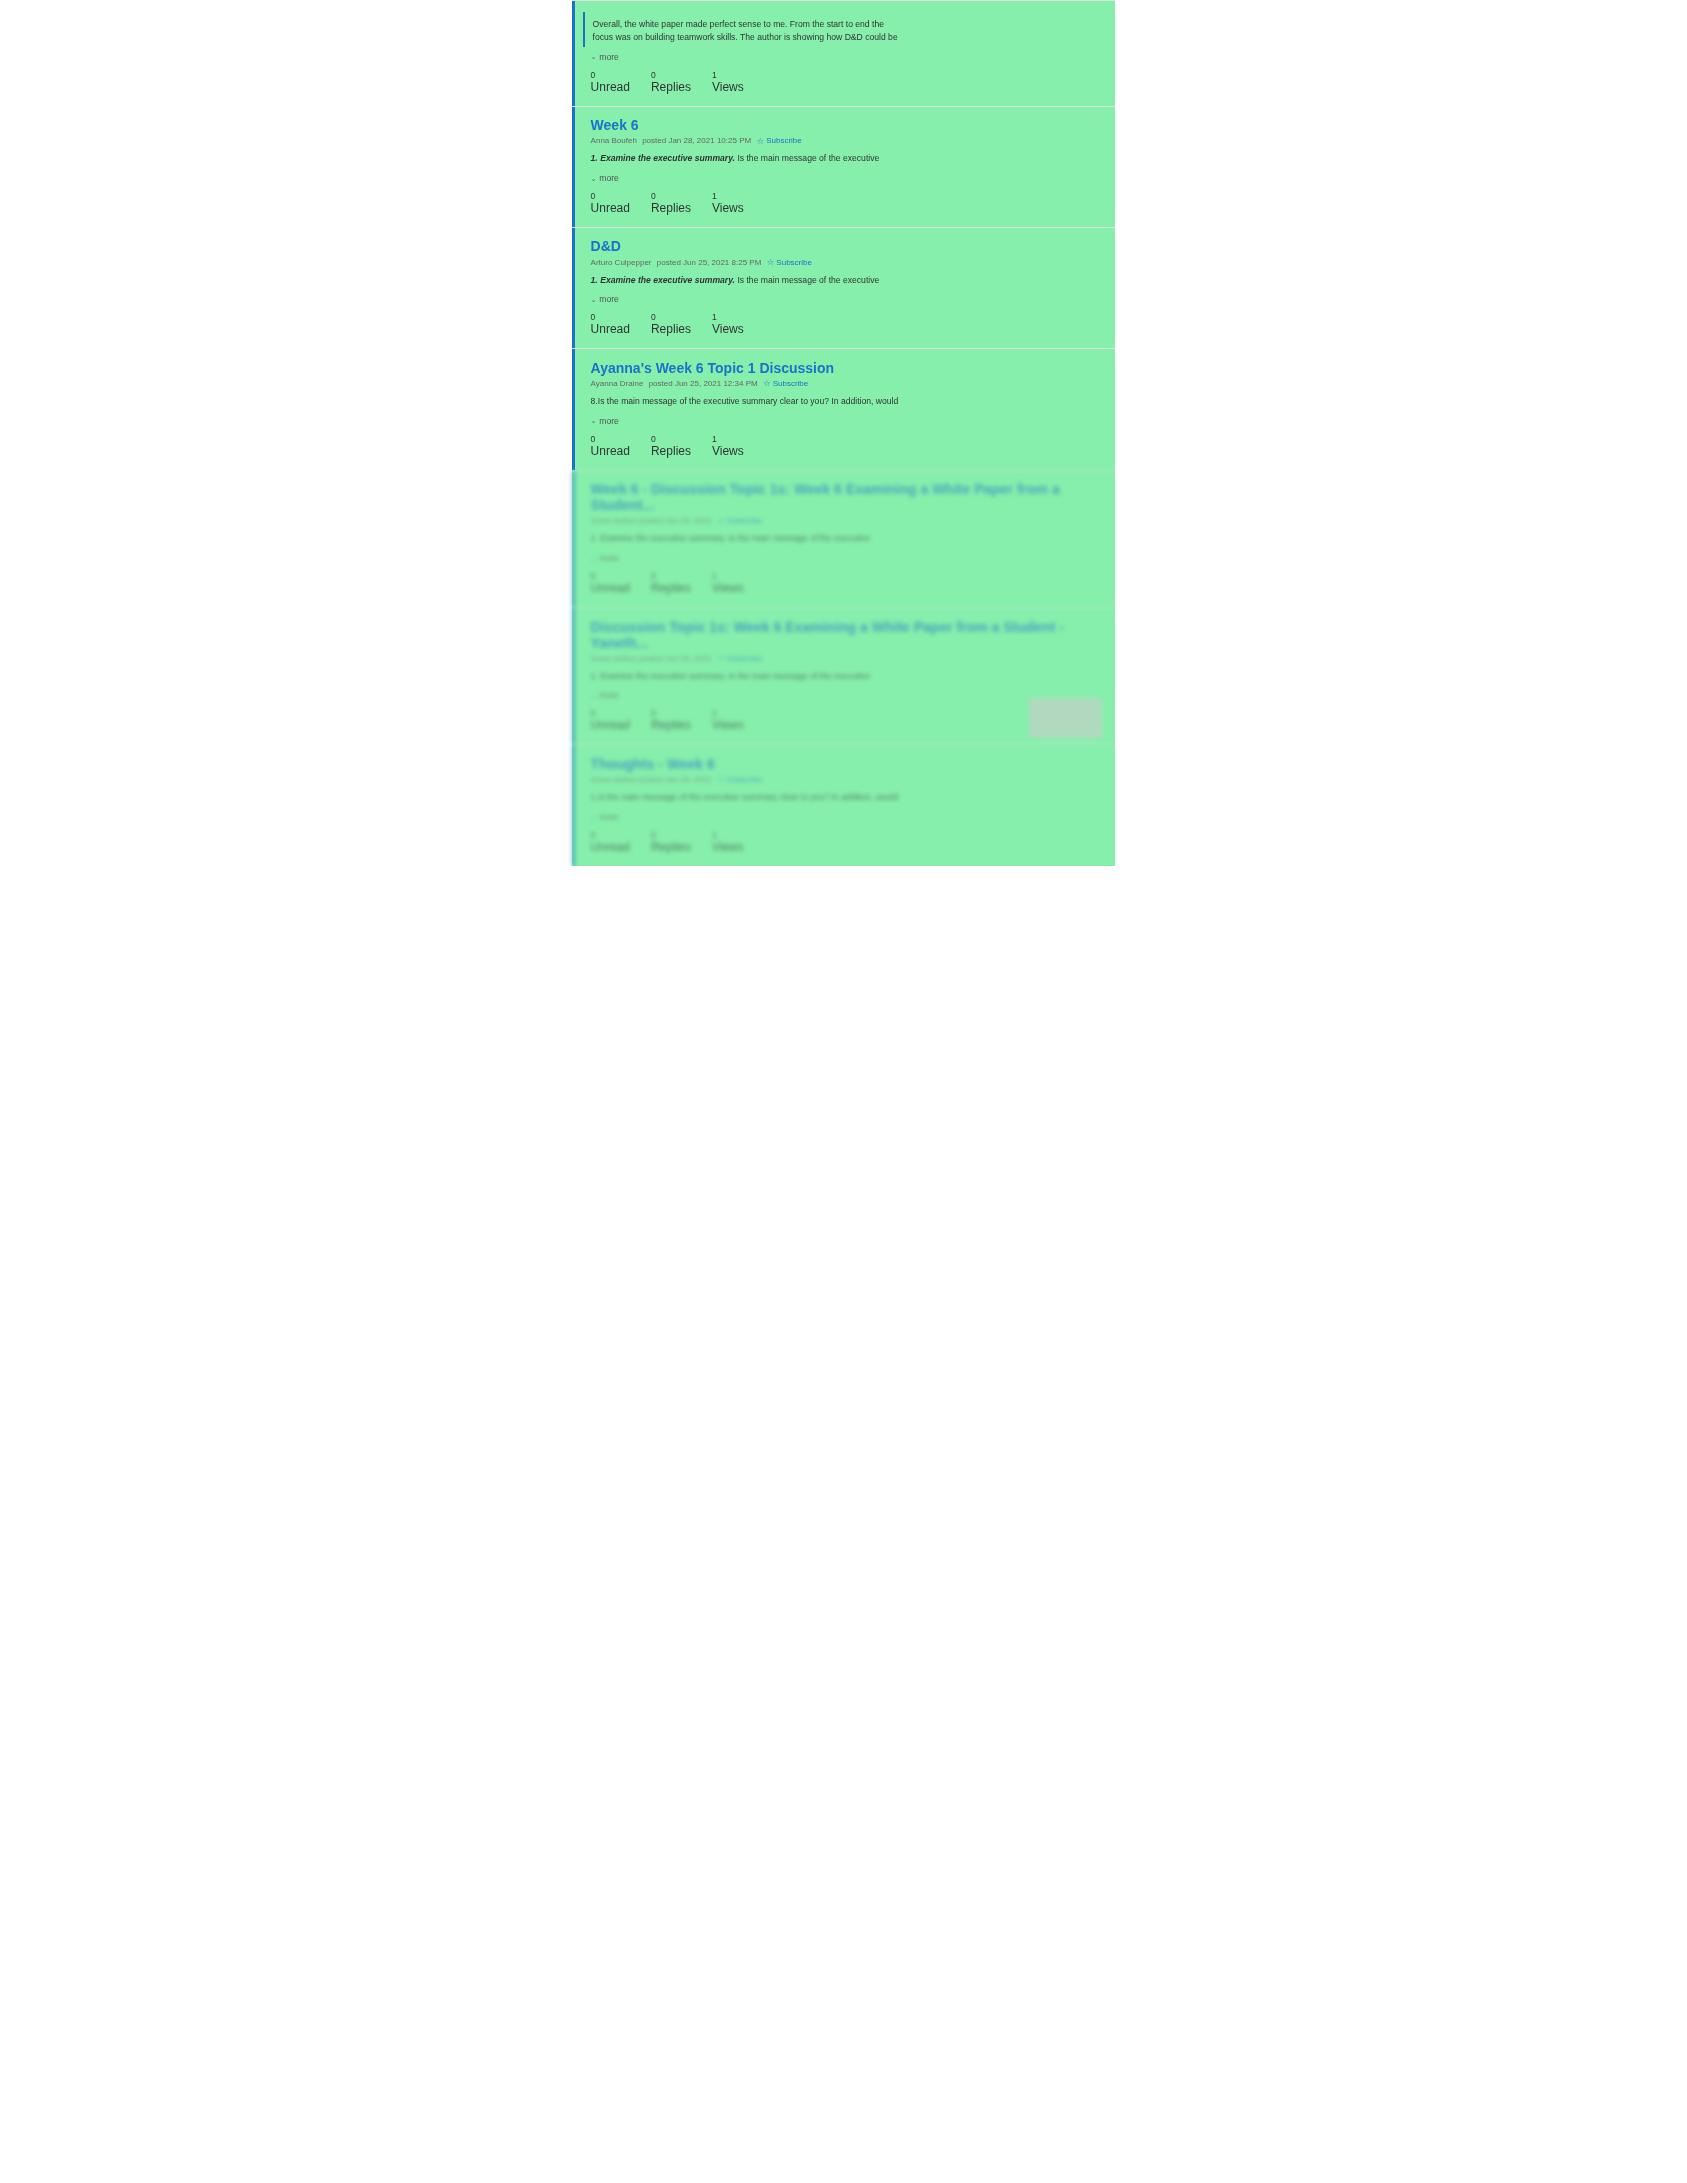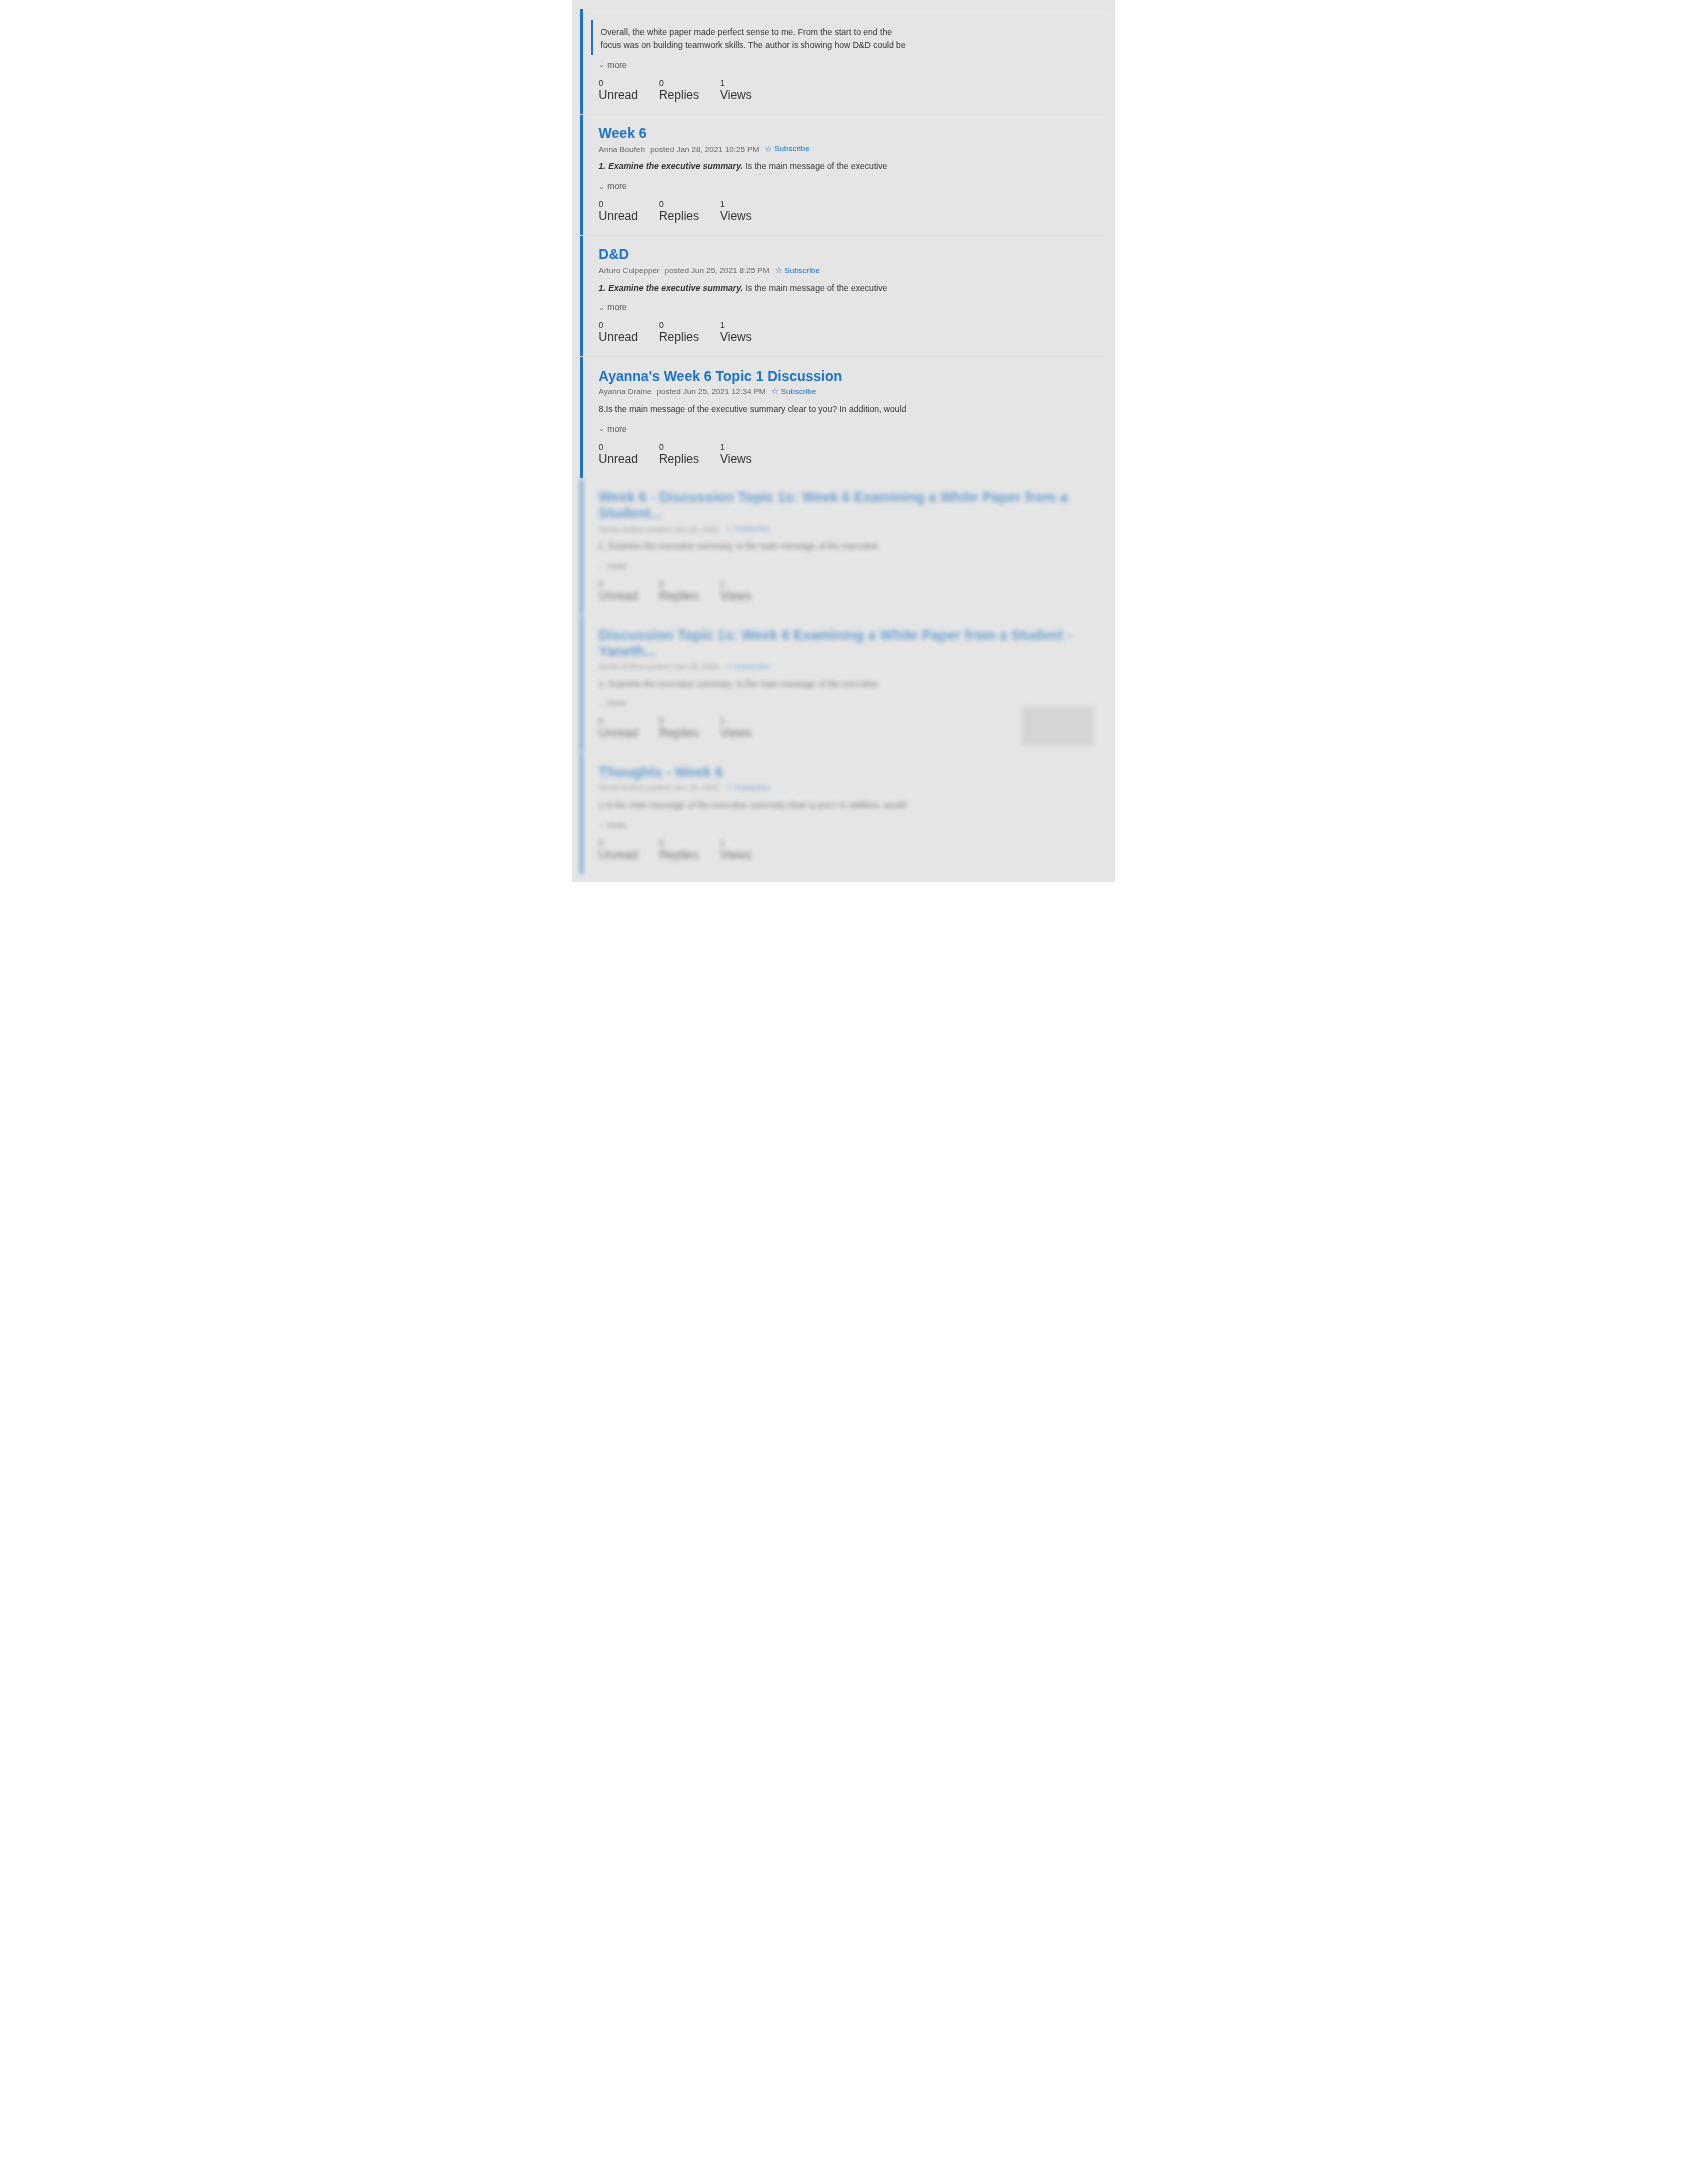--- a/index.html
+++ b/index.html
@@ -5,22 +5,22 @@
     * { box-sizing: border-box; margin: 0; padding: 0; }
     body {
       font-family: Arial, sans-serif;
       background: #fff;
       color: #333;
       font-size: 9.3px;
     }
     .page-container {
       max-width: 543px;
       margin: 0 auto;
-      padding: 8px;
-      background: #e5e5e5;
+      padding: 0;
+      background: #86efac;
     }
     .discussion-item {
       border-top: 0.7px solid #e0e0e0;
       padding: 10.6px 0 6.6px 10.6px;
       position: relative;
     }
     .discussion-item::before {
       content: '';
       position: absolute;
       left: 0;
@@ -74,21 +74,21 @@
       display: block;
       margin-bottom: 2.6px;
       padding-left: 8px;
     }
     .topic-meta {
       font-size: 8px;
       color: #666;
       padding-left: 8px;
       margin-bottom: 6.6px;
       display: flex;
-      align-items: flex-end;
+      align-items: center;
       gap: 5.3px;
     }
     .subscribe-link {
       color: #1a73c8;
       font-size: 8px;
       text-decoration: none;
       display: inline-flex;
       align-items: center;
       gap: 2px;
     }

